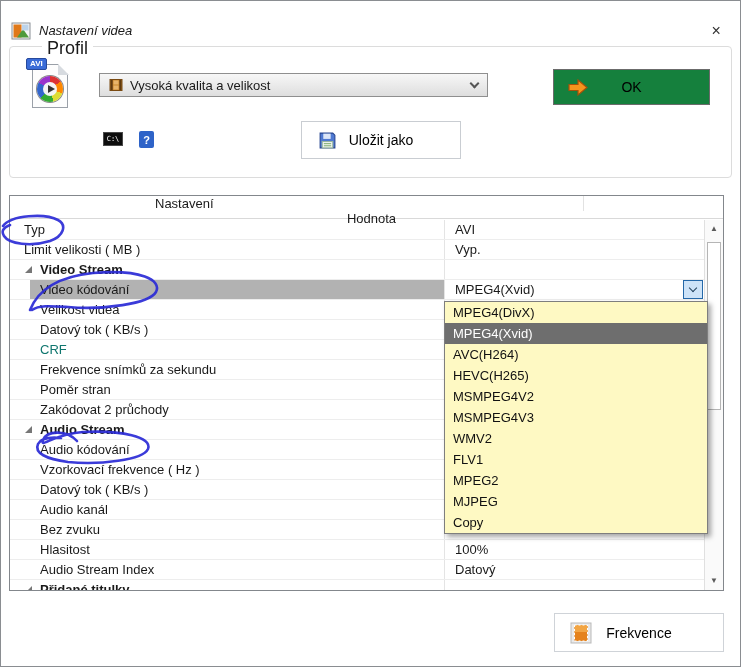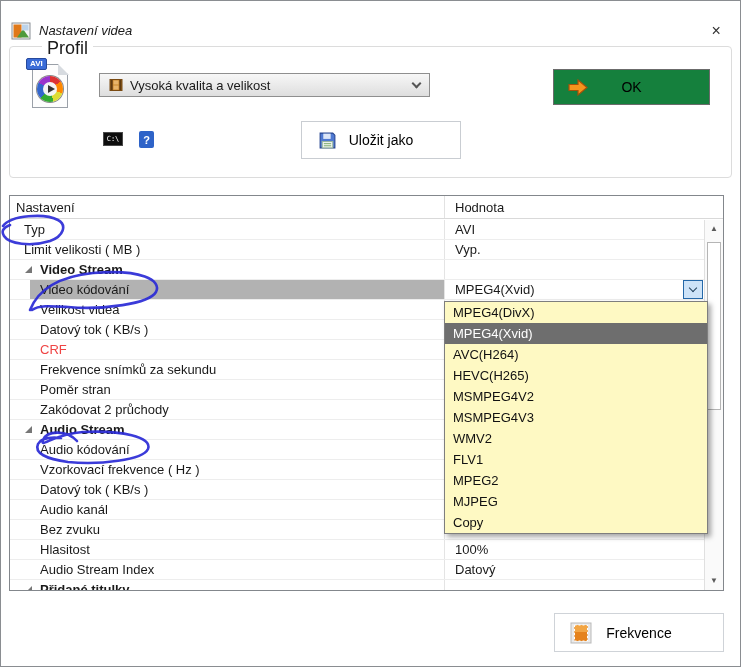--- a/index.html
+++ b/index.html
@@ -26,21 +26,21 @@
     background:#d7dbe0; clip-path:polygon(0 0, 100% 100%, 0 100%); }
   .avi-badge { position:absolute; left:-2px; top:-2px; background:#3a6cd8; border:1px solid #27499c;
     color:#fff; font-size:8px; font-weight:bold; padding:0 3px; border-radius:2px; line-height:10px; }
   .avi-wheel { position:absolute; left:9px; top:16px; width:26px; height:26px; border-radius:50%;
     background:conic-gradient(#d33 0 55deg,#f80 55deg 110deg,#dd3 110deg 165deg,#3a3 165deg 225deg,#36c 225deg 300deg,#93c 300deg 360deg);
     box-shadow:0 0 0 1px #888; }
   .avi-wheel-inner { position:absolute; left:6px; top:6px; width:14px; height:14px; border-radius:50%; background:#f4f4f4; }
   .avi-play { position:absolute; left:11px; top:9px; width:0; height:0;
     border-left:7px solid #333; border-top:4px solid transparent; border-bottom:4px solid transparent; }
   
-  .preset-combo { position:absolute; left:89px; top:26px; width:331px; height:24px;
+  .preset-combo { position:absolute; left:89px; top:26px; width:389px; height:24px;
     background:linear-gradient(#f7f7f7,#dedede); border:1px solid #8f8f8f;
     display:flex; align-items:center; gap:7px; padding:0 9px; }
   .chev { width:7px; height:7px; border-right:2px solid #555; border-bottom:2px solid #555;
     transform:rotate(45deg); margin-top:-4px; }
   .preset-combo .chev { margin-left:auto; }
   
   .ok-btn { position:absolute; left:543px; top:22px; width:157px; height:36px; background:#15803d;
     border:1px solid #6b6b6b; display:flex; align-items:center; justify-content:center; font-size:14px; }
   .ok-arrow { position:absolute; left:14px; top:9px; }
   
@@ -50,32 +50,32 @@
   .help-badge { position:absolute; left:129px; top:84px; width:15px; height:17px; background:#2e63c8;
     color:#fff; font-size:11px; font-weight:bold; display:flex; align-items:center; justify-content:center; border-radius:2px; }
   
   .saveas-btn { position:absolute; left:291px; top:74px; width:160px; height:38px; background:#fff;
     border:1px solid #c9cdd2; display:flex; align-items:center; justify-content:center; font-size:14px; }
   .saveas-btn svg { position:absolute; left:16px; top:9px; }
   
   .grid { position:absolute; left:8px; top:194px; width:715px; height:396px;
     border:1px solid #83878c; background:#fff; }
   .grid-header { position:absolute; left:0; top:0; right:0; height:23px; border-bottom:1px solid #d9d9d9;
-    display:flex; align-items:center; background:#fff; }
+    display:flex; align-items:center; background:#fff;flex-direction:column; }
   .grid-header .h1 { width:435px; padding-left:6px; border-right:1px solid #e2e2e2; height:100%; display:flex; align-items:center; }
   .grid-header .h2 { padding-left:10px; }
   .grid-rows { position:absolute; left:0; top:24px; right:19px; bottom:0; overflow:hidden; }
   .row { height:20px; display:flex; border-bottom:1px solid #ededed; }
   .cell-label { width:435px; display:flex; align-items:center; border-right:1px solid #e4e4e4; position:relative; }
   .row.item  .cell-label { padding-left:14px; }
   .row.sub   .cell-label { padding-left:30px; }
   .row.group .cell-label { padding-left:15px; font-weight:bold; }
   .tri { width:0; height:0; border-bottom:7px solid #777; border-left:7px solid transparent; margin-right:8px; }
   .row.selected .cell-label { background:linear-gradient(to right,#fff 20px,#b2b2b2 20px); }
-  .row.disabled .cell-label { color:#ef4444; }
+  .row.disabled .cell-label { color:#0f766e; }
   .cell-value { flex:1; display:flex; align-items:center; padding-left:10px; position:relative; }
   .combo-btn { position:absolute; right:1px; top:0; width:20px; height:19px; background:#cde3f8;
     border:1px solid #2568a8; display:flex; align-items:center; justify-content:center; }
   .combo-btn .chev { width:6px; height:6px; border-width:1.5px; border-color:#23425e; margin-top:-3px; }
   
   .vscroll { position:absolute; top:24px; right:0; bottom:0; width:19px; background:#fafafa; border-left:1px solid #e0e0e0; }
   .vs-up   { position:absolute; top:4px;  left:0; right:0; text-align:center; font-size:8px; color:#5a5a5a; line-height:10px; }
   .vs-down { position:absolute; bottom:4px; left:0; right:0; text-align:center; font-size:8px; color:#5a5a5a; line-height:10px; }
   .vs-thumb { position:absolute; left:2px; right:2px; top:22px; height:168px; background:#fff; border:1px solid #b5b5b5; }
   

